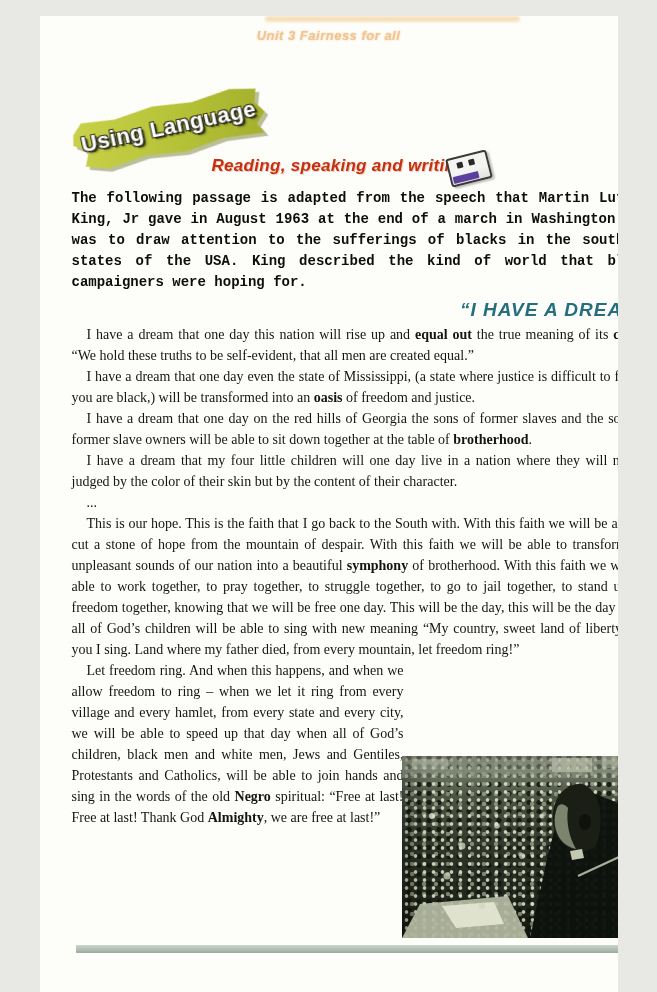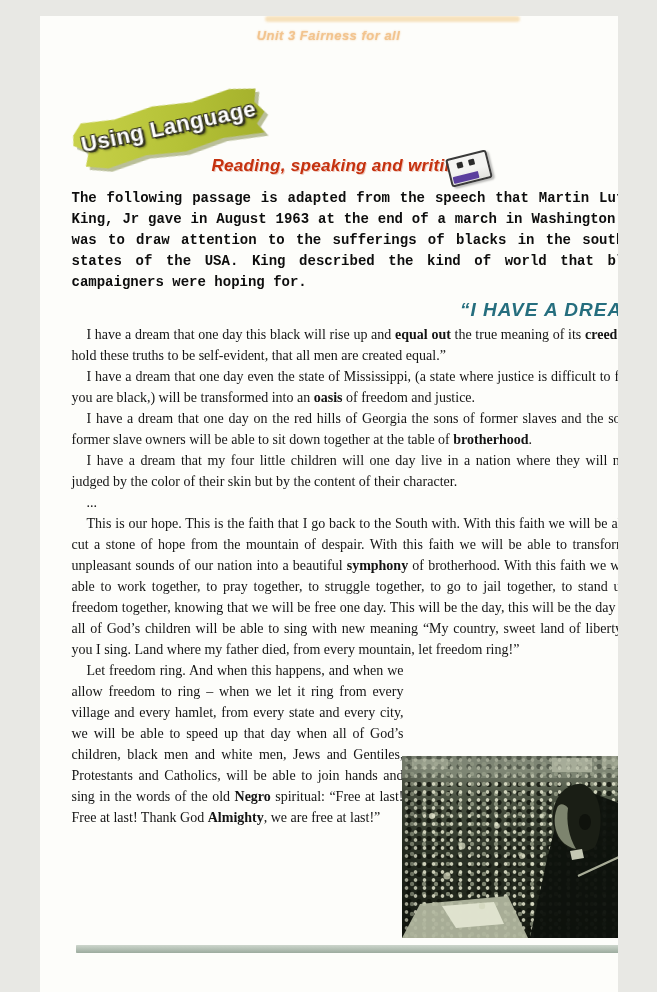--- a/index.html
+++ b/index.html
@@ -147,21 +147,21 @@
   <div class="cassette">
     <div class="reel left"></div>
     <div class="reel right"></div>
     <div class="band"></div>
   </div>
 
   <div class="main">
     <p class="intro">The following passage is adapted from the speech that Martin Luther King, Jr gave in August 1963 at the end of a march in Washington. It was to draw attention to the sufferings of blacks in the southern states of the USA. King described the kind of world that black campaigners were hoping for.</p>
     <h2 class="title">“I HAVE A DREAM”</h2>
     <div class="article-body">
-        <p class="bp"><span>I have a dream that one day this black will rise up and </span><b>equal out</b><span> the true meaning of its </span><b>creed</b><span>: “We hold these truths to be self-evident, that all men are created equal.”</span></p>
+        <p class="bp"><span>I have a dream that one day this nation will rise up and </span><b>equal out</b><span> the true meaning of its </span><b>creed</b><span>: “We hold these truths to be self-evident, that all men are created equal.”</span></p>
         <p class="bp"><span>I have a dream that one day even the state of Mississippi, (a state where justice is difficult to find if you are black,) will be transformed into an </span><b>oasis</b><span> of freedom and justice.</span></p>
         <p class="bp"><span>I have a dream that one day on the red hills of Georgia the sons of former slaves and the sons of former slave owners will be able to sit down together at the table of </span><b>brotherhood</b><span>.</span></p>
         <p class="bp"><span>I have a dream that my four little children will one day live in a nation where they will not be judged by the color of their skin but by the content of their character.</span></p>
         <p class="bp"><span>...</span></p>
         <p class="bp"><span>This is our hope. This is the faith that I go back to the South with. With this faith we will be able to cut a stone of hope from the mountain of despair. With this faith we will be able to transform the unpleasant sounds of our nation into a beautiful </span><b>symphony</b><span> of brotherhood. With this faith we will be able to work together, to pray together, to struggle together, to go to jail together, to stand up for freedom together, knowing that we will be free one day. This will be the day, this will be the day when all of God’s children will be able to sing with new meaning “My country, sweet land of liberty – to you I sing. Land where my father died, from every mountain, let freedom ring!”</span></p>
         <p class="bp"><span>Let freedom ring. And when this happens, and when we allow freedom to ring – when we let it ring from every village and every hamlet, from every state and every city, we will be able to speed up that day when all of God’s children, black men and white men, Jews and Gentiles, Protestants and Catholics, will be able to join hands and sing in the words of the old </span><b>Negro</b><span> spiritual: “Free at last! Free at last! Thank God </span><b>Almighty</b><span>, we are free at last!”</span></p>
       </div>
   </div>
 
   <div class="photo-band"></div>

